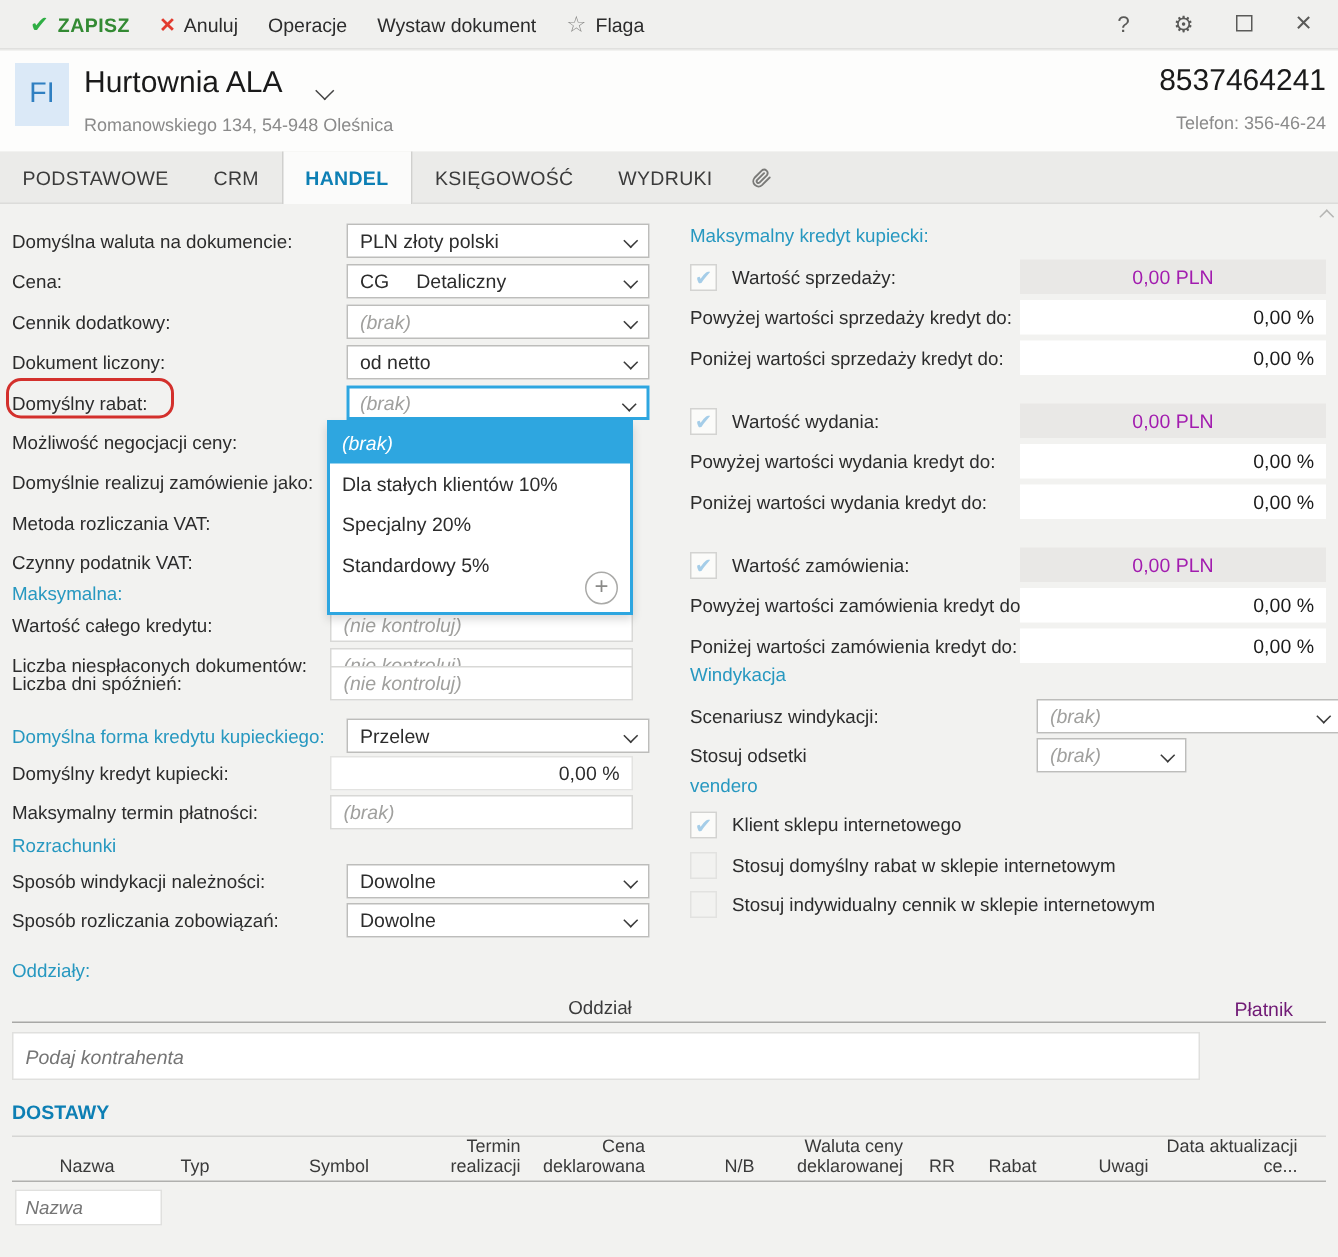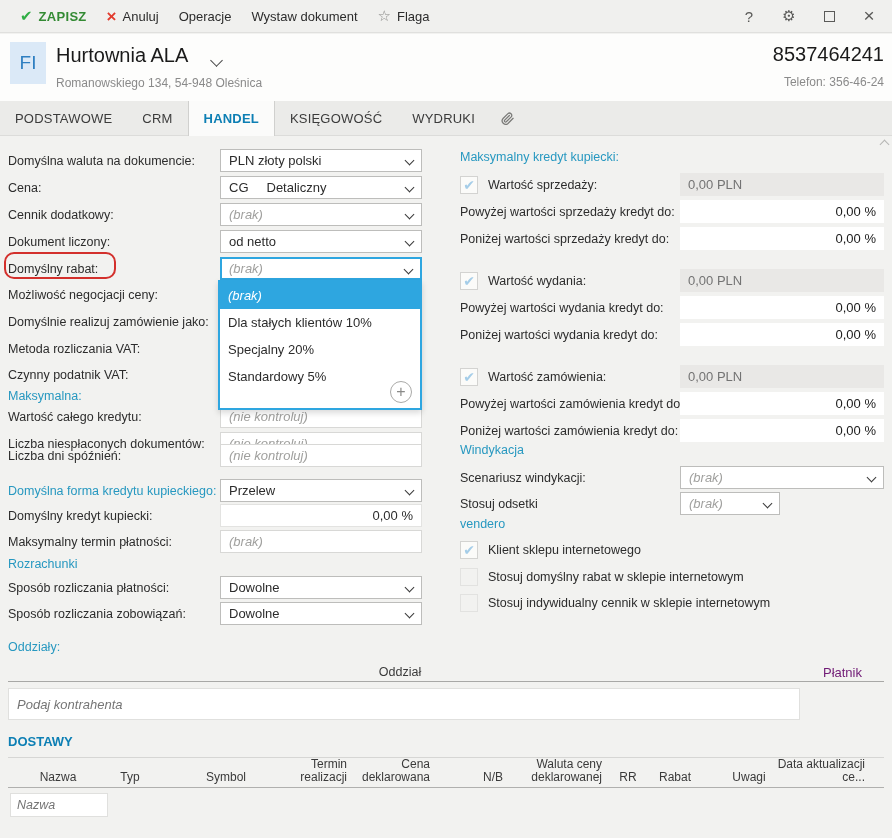--- a/index.html
+++ b/index.html
@@ -35,28 +35,28 @@
     border-right:1px solid #d0d0ce;margin-bottom:-1px;}
   #clip{display:flex;align-items:center;padding:0 10px;}
   
   .lrow{position:absolute;left:8px;width:414px;height:23px;display:flex;align-items:center;}
   .rrow{position:absolute;left:460px;width:424px;height:23px;display:flex;align-items:center;}
   .lbl{font-size:12.5px;white-space:nowrap;color:#2c2c2c;}
   .lbl.link{color:#2798c0;}
   .sect{position:absolute;font-size:12.5px;color:#2798c0;}
   .fld{position:absolute;top:0;height:23px;display:flex;align-items:center;
     padding:0 8px;font-size:13px;background:#fff;}
-  .sel{border:1px solid #bdbdbb;padding-right:22px;}
+  .sel{border:1px solid #bdbdbb;padding-right:22px;margin-left:11px;}
   .sel .chv{position:absolute;right:8px;top:7px;width:7px;height:7px;border-right:1.4px solid #3a3a3a;
     border-bottom:1.4px solid #3a3a3a;transform:rotate(45deg);}
   .lf{left:212px;width:202px;}
   .rf{left:220px;width:204px;}
   .inp{border:1px solid #d8d8d6;}
   .ph{font-style:italic;color:#a0a09e;}
-  .amt{background:#e9e8e6;border:none;justify-content:flex-start;color:#737373;}
+  .amt{background:#e9e8e6;border:none;justify-content:center;color:#a21caf;}
   .pct{background:#fff;border:none;justify-content:flex-end;color:#1a1a1a;}
   .num{justify-content:flex-end;}
   .cb{width:18px;height:18px;background:#fbfbf9;border:1px solid #d3d3d1;margin-right:10px;
     display:flex;align-items:center;justify-content:center;flex:none;}
   .cb.off{background:#f2f2f0;border-color:#e2e2e0;}
   .cb .tick{color:#a5cde8;font-size:14px;font-weight:700;line-height:1;}
   
   .sel.focus{border:2px solid #2ea6e0;padding-left:7px;}
   #popup{position:absolute;left:218px;top:280px;width:204px;height:130px;background:#fff;
     border:2px solid #2ea6e0;z-index:20;box-shadow:0 3px 6px rgba(0,0,0,.15);}
@@ -223,21 +223,21 @@
   <div class="lrow" style="top:530px">
     <span class="lbl">Maksymalny termin płatności:</span>
     <div class="fld inp lf">
       <span class="ph">(brak)</span>
       </div>
   </div>
   <div class="lrow" style="top:556px;height:16px">
     <span class="lbl link">Rozrachunki</span>
     </div>
   <div class="lrow" style="top:576px">
-    <span class="lbl">Sposób rozliczania płatności:</span>
+    <span class="lbl">Sposób windykacji należności:</span>
     <div class="fld sel lf">
       <span>Dowolne</span>
         <span class="chv"></span>
     </div>
   </div>
   <div class="lrow" style="top:602px">
     <span class="lbl">Sposób rozliczania zobowiązań:</span>
     <div class="fld sel lf">
       <span>Dowolne</span>
         <span class="chv"></span>

